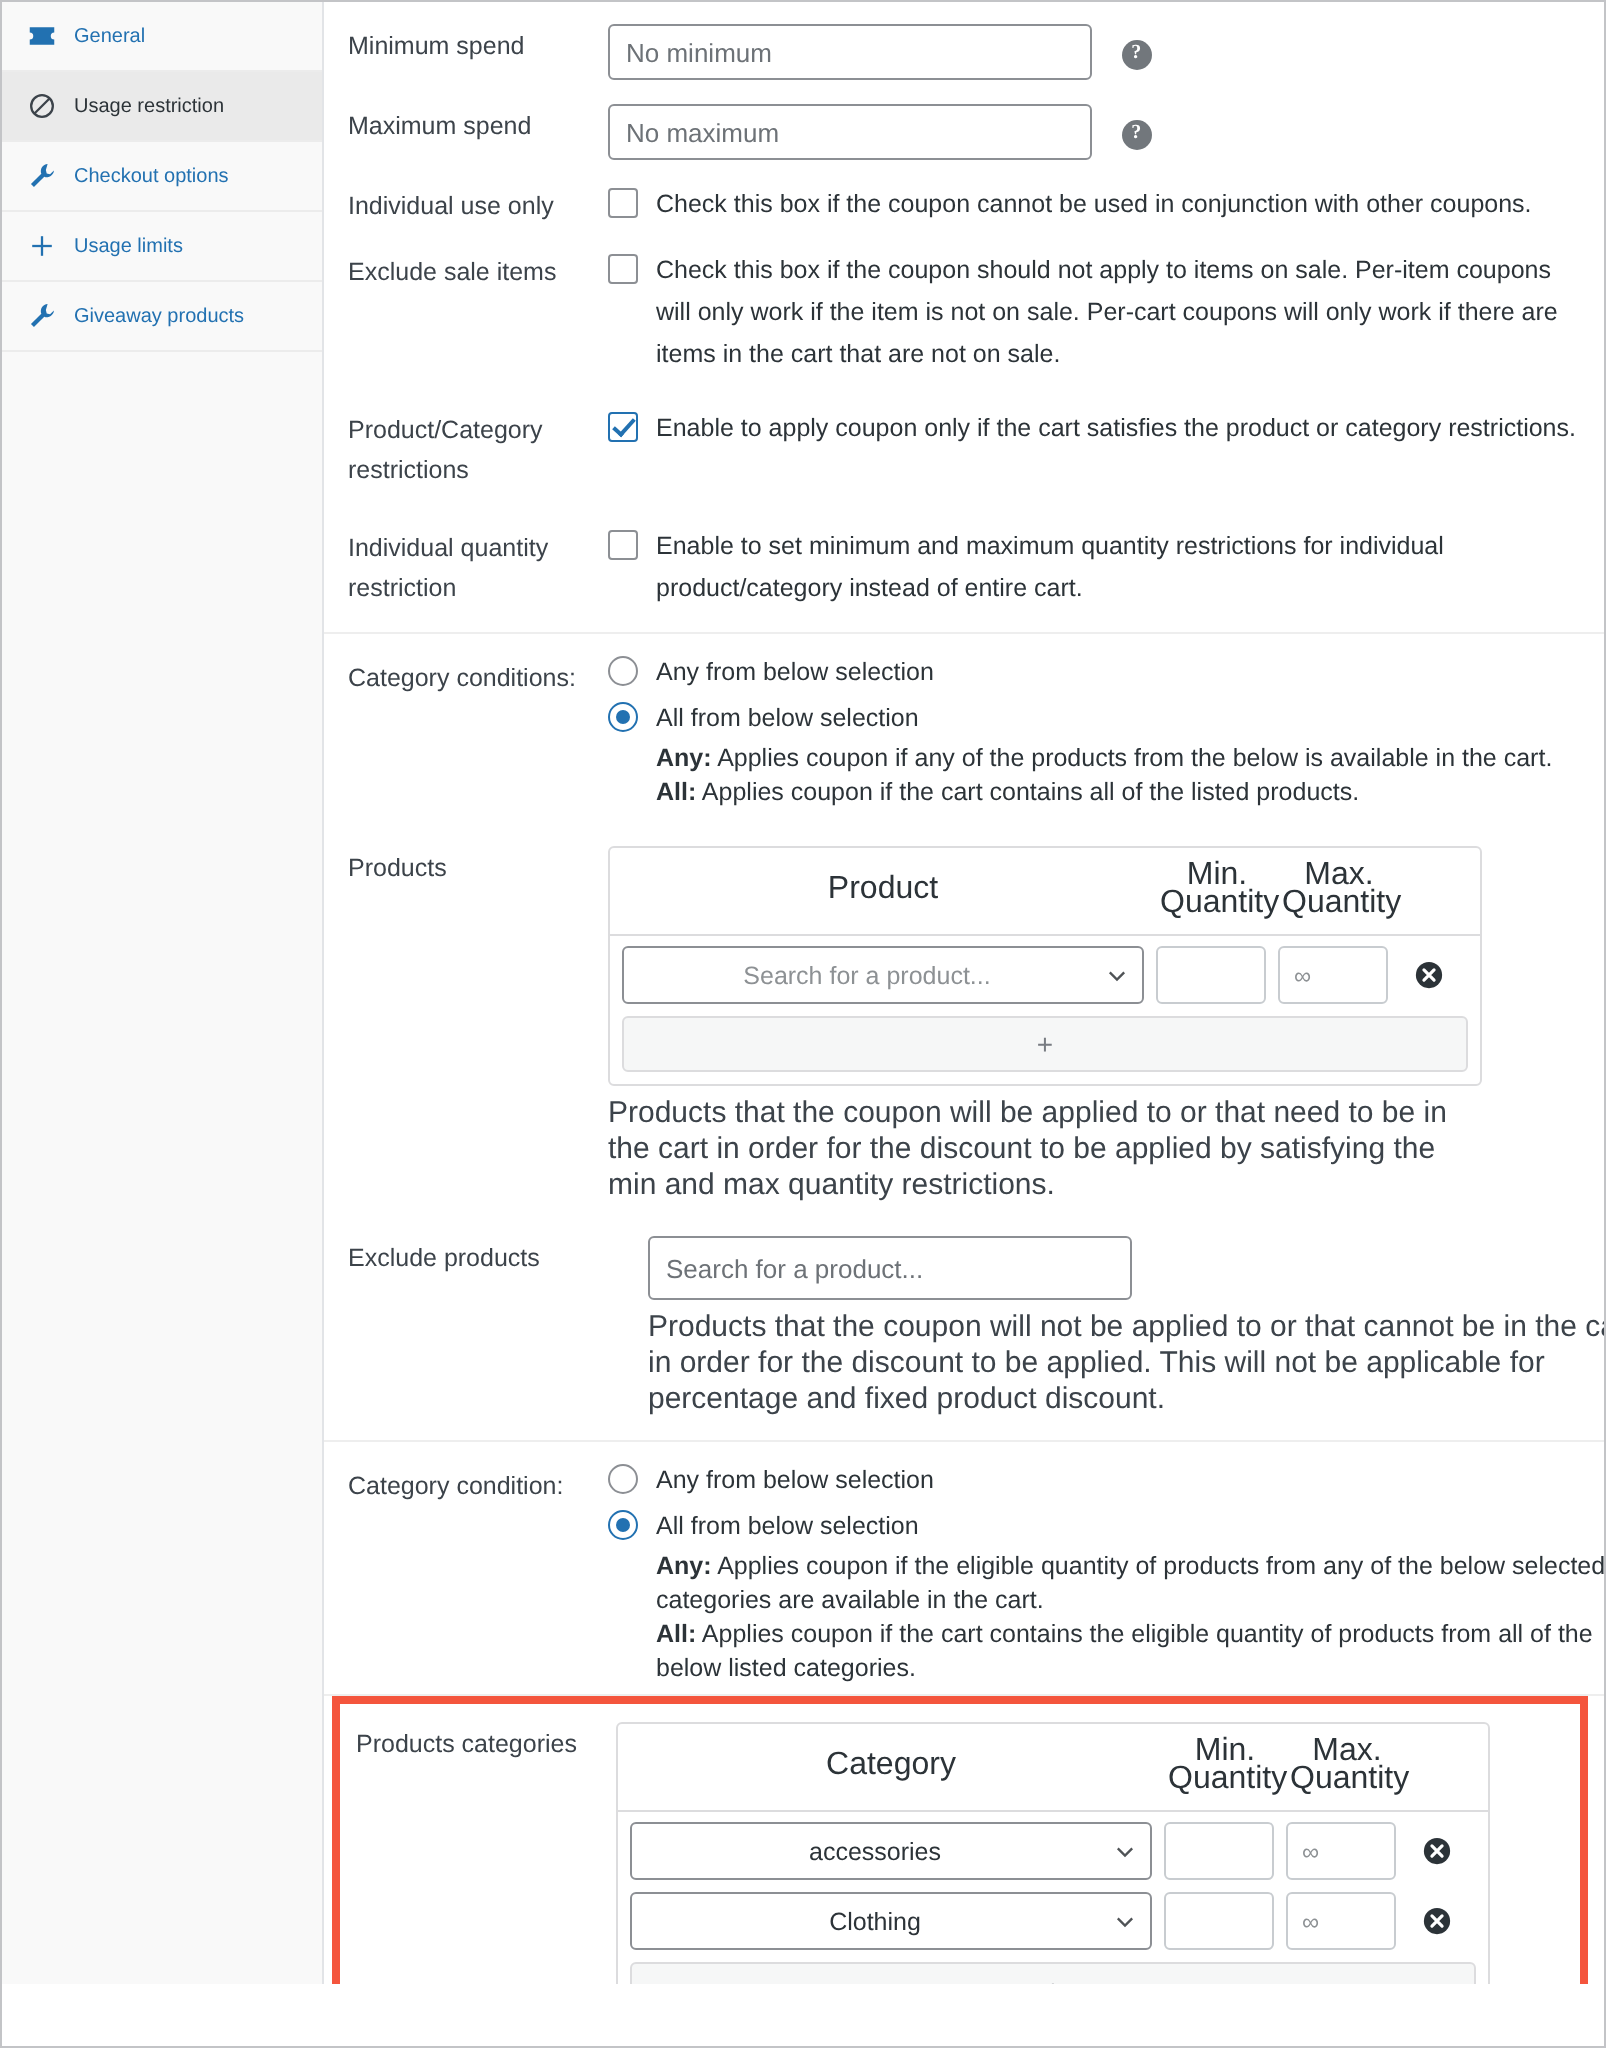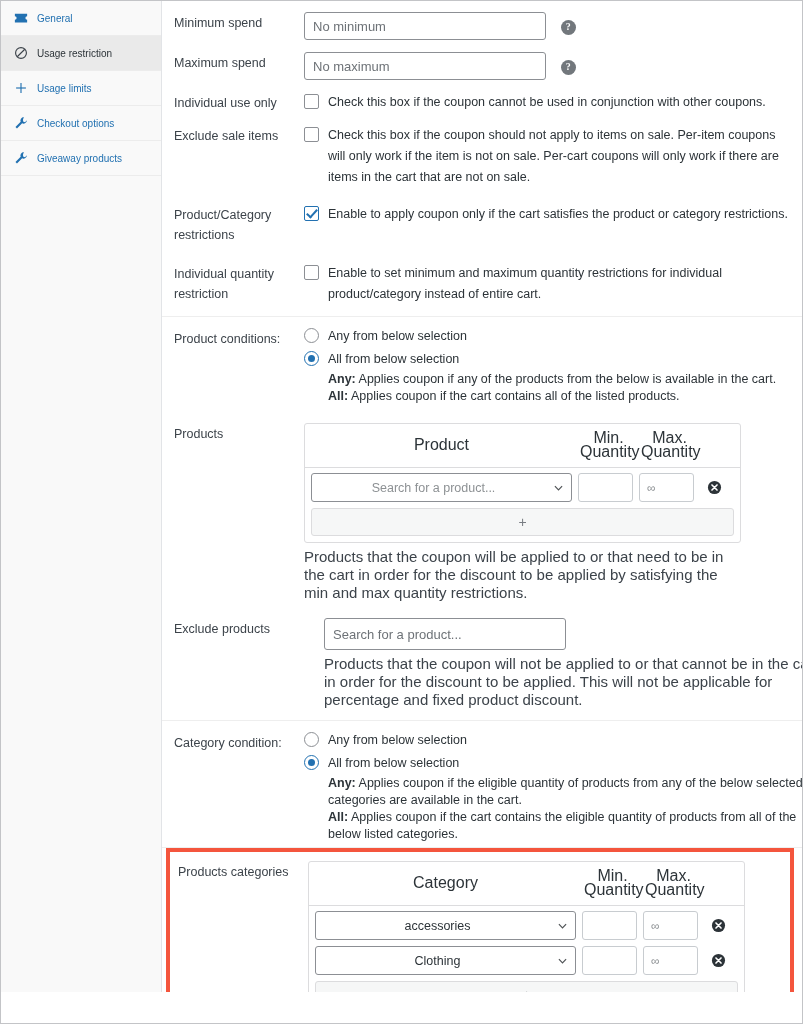--- a/index.html
+++ b/index.html
@@ -198,35 +198,35 @@
           <svg width="14" height="14" viewBox="0 0 16 16" fill="none" stroke="#3c434a" stroke-width="1.3">
               <circle cx="8" cy="8" r="6.2"></circle>
               <line x1="3.7" y1="12.3" x2="12.3" y2="3.7"></line>
             </svg>
         </span>
         <span>Usage restriction</span>
       </div>
 
       <div class="side-item">
         <span class="side-ico">
+          <svg width="14" height="14" viewBox="0 0 16 16" fill="#2271b1">
+              <path d="M11.2 1.2a4 4 0 0 0-3.6 5.5L1.7 12.6l1.7 1.7 5.9-5.9a4 4 0 0 0 5.5-3.6l-2.2 2.2-1.9-.5-.5-1.9z"></path>
+            </svg>
+        </span>
+        <span>Checkout options</span>
+      </div>
+
+      <div class="side-item">
+        <span class="side-ico">
           <svg width="14" height="14" viewBox="0 0 16 16" fill="none" stroke="#2271b1" stroke-width="1.3">
               <line x1="8" y1="2.4" x2="8" y2="13.6"></line>
               <line x1="2.4" y1="8" x2="13.6" y2="8"></line>
             </svg>
         </span>
         <span>Usage limits</span>
-      </div>
-
-      <div class="side-item">
-        <span class="side-ico">
-          <svg width="14" height="14" viewBox="0 0 16 16" fill="#2271b1">
-              <path d="M11.2 1.2a4 4 0 0 0-3.6 5.5L1.7 12.6l1.7 1.7 5.9-5.9a4 4 0 0 0 5.5-3.6l-2.2 2.2-1.9-.5-.5-1.9z"></path>
-            </svg>
-        </span>
-        <span>Checkout options</span>
       </div>
 
       <div class="side-item">
         <span class="side-ico">
           <svg width="14" height="14" viewBox="0 0 16 16" fill="#2271b1">
               <path d="M11.2 1.2a4 4 0 0 0-3.6 5.5L1.7 12.6l1.7 1.7 5.9-5.9a4 4 0 0 0 5.5-3.6l-2.2 2.2-1.9-.5-.5-1.9z"></path>
             </svg>
         </span>
         <span>Giveaway products</span>
       </div>
@@ -291,21 +291,21 @@
               <span class="cbtext">Enable to set minimum and maximum quantity restrictions for individual product/category instead of entire cart.</span>
             </div>
           </div>
         </div>
 
       </div>
 
       <div class="grp">
 
         <div class="row">
-          <div class="lbl">Product conditions:</div>
+          <div class="lbl">Category conditions:</div>
           <div class="fld">
             <div class="radline">
               <span class="rad"></span>
               <span class="radtext">Any from below selection</span>
             </div>
             <div class="radline" style="margin-bottom:5px;">
               <span class="rad on"></span>
               <span class="radtext">All from below selection</span>
             </div>
             <div class="note" style="padding-left:24px;">

